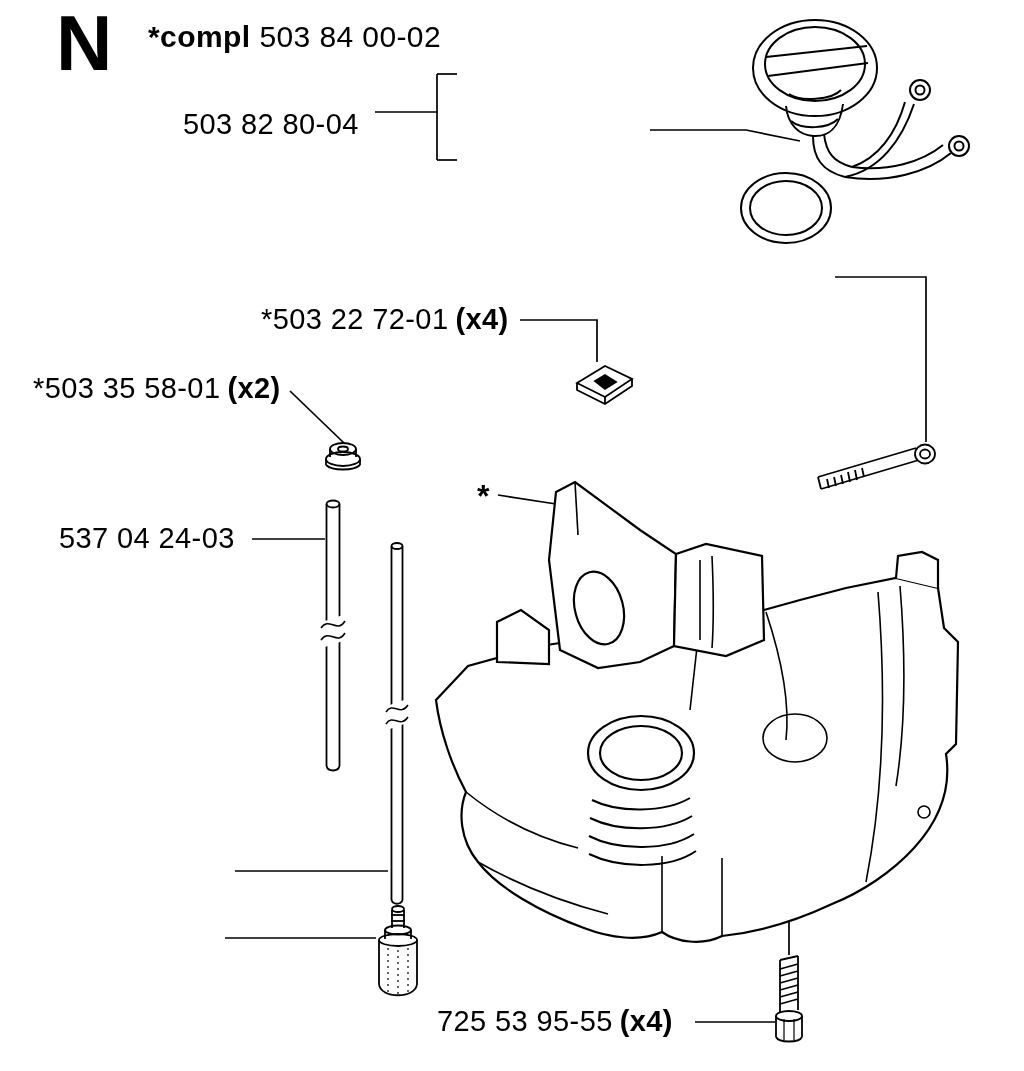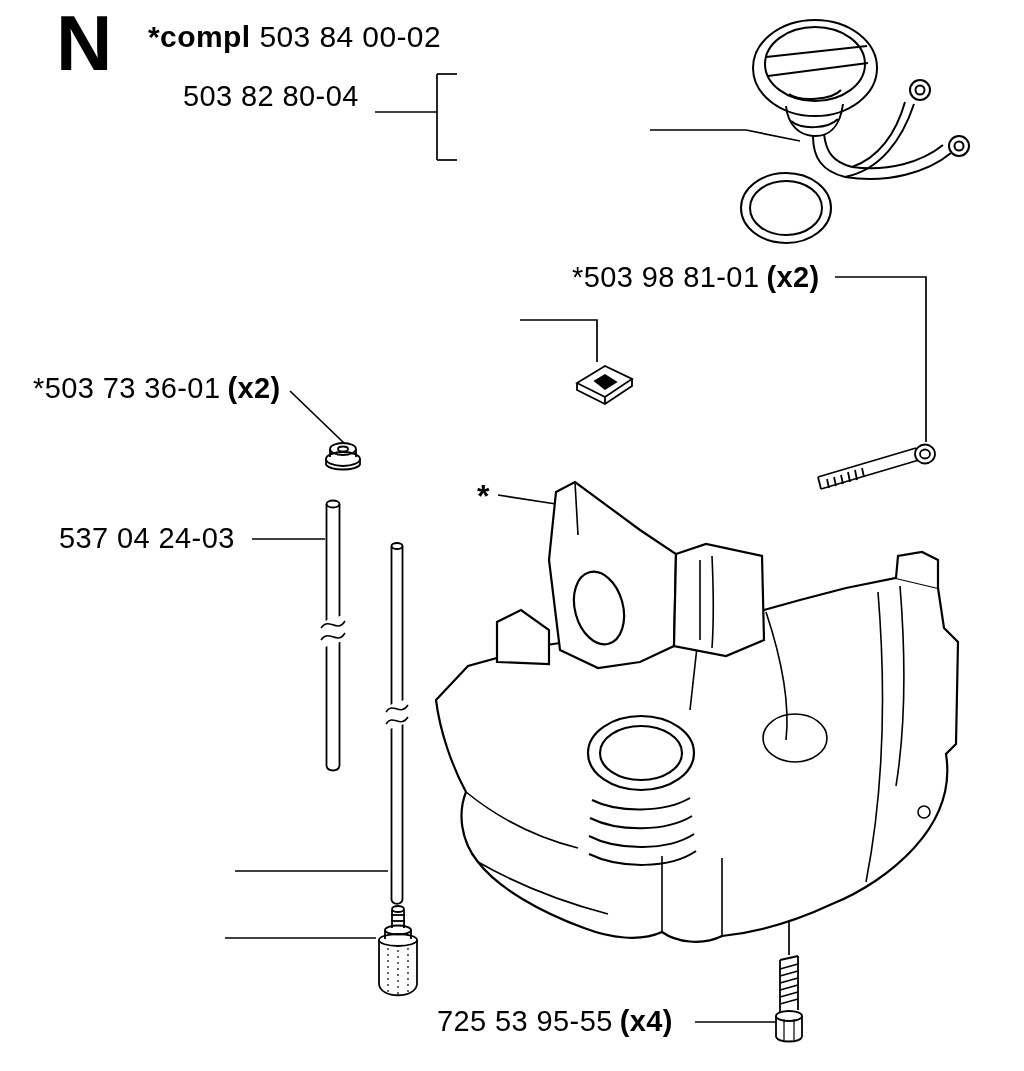--- a/index.html
+++ b/index.html
@@ -188,32 +188,32 @@
       <path d="M794,1019 V1040" stroke-width="1.2"></path>
     </g>
   </svg>
 
   <div class="lbl section-letter" style="left:56px;top:6px">N</div>
 
   <div class="lbl title" style="left:148px;top:20px">
     <span class="b">*compl</span><span>503 84 00-02</span>
   </div>
 
-  <div class="lbl" style="left:183px;top:80px">
+  <div class="lbl" style="left:183px;top:108px">
     <span>503 82 80-04</span>
   </div>
 
 
-  <div class="lbl" style="left:572px;top:261px">
-    <span>*503 98 81-01</span><span class="qty">(x2)</span>
-  </div>
-
+
+  <div class="lbl" style="left:261px;top:303px">
+    <span>*503 22 72-01</span><span class="qty">(x4)</span>
+  </div>
 
   <div class="lbl" style="left:33px;top:372px">
-    <span>*503 73 36-01</span><span class="qty">(x2)</span>
+    <span>*503 35 58-01</span><span class="qty">(x2)</span>
   </div>
 
   <div class="lbl" style="left:59px;top:522px">
     <span>537 04 24-03</span>
   </div>
 
   <div class="lbl marker" style="left:477px;top:478px">
     <span>*</span>
   </div>
 

